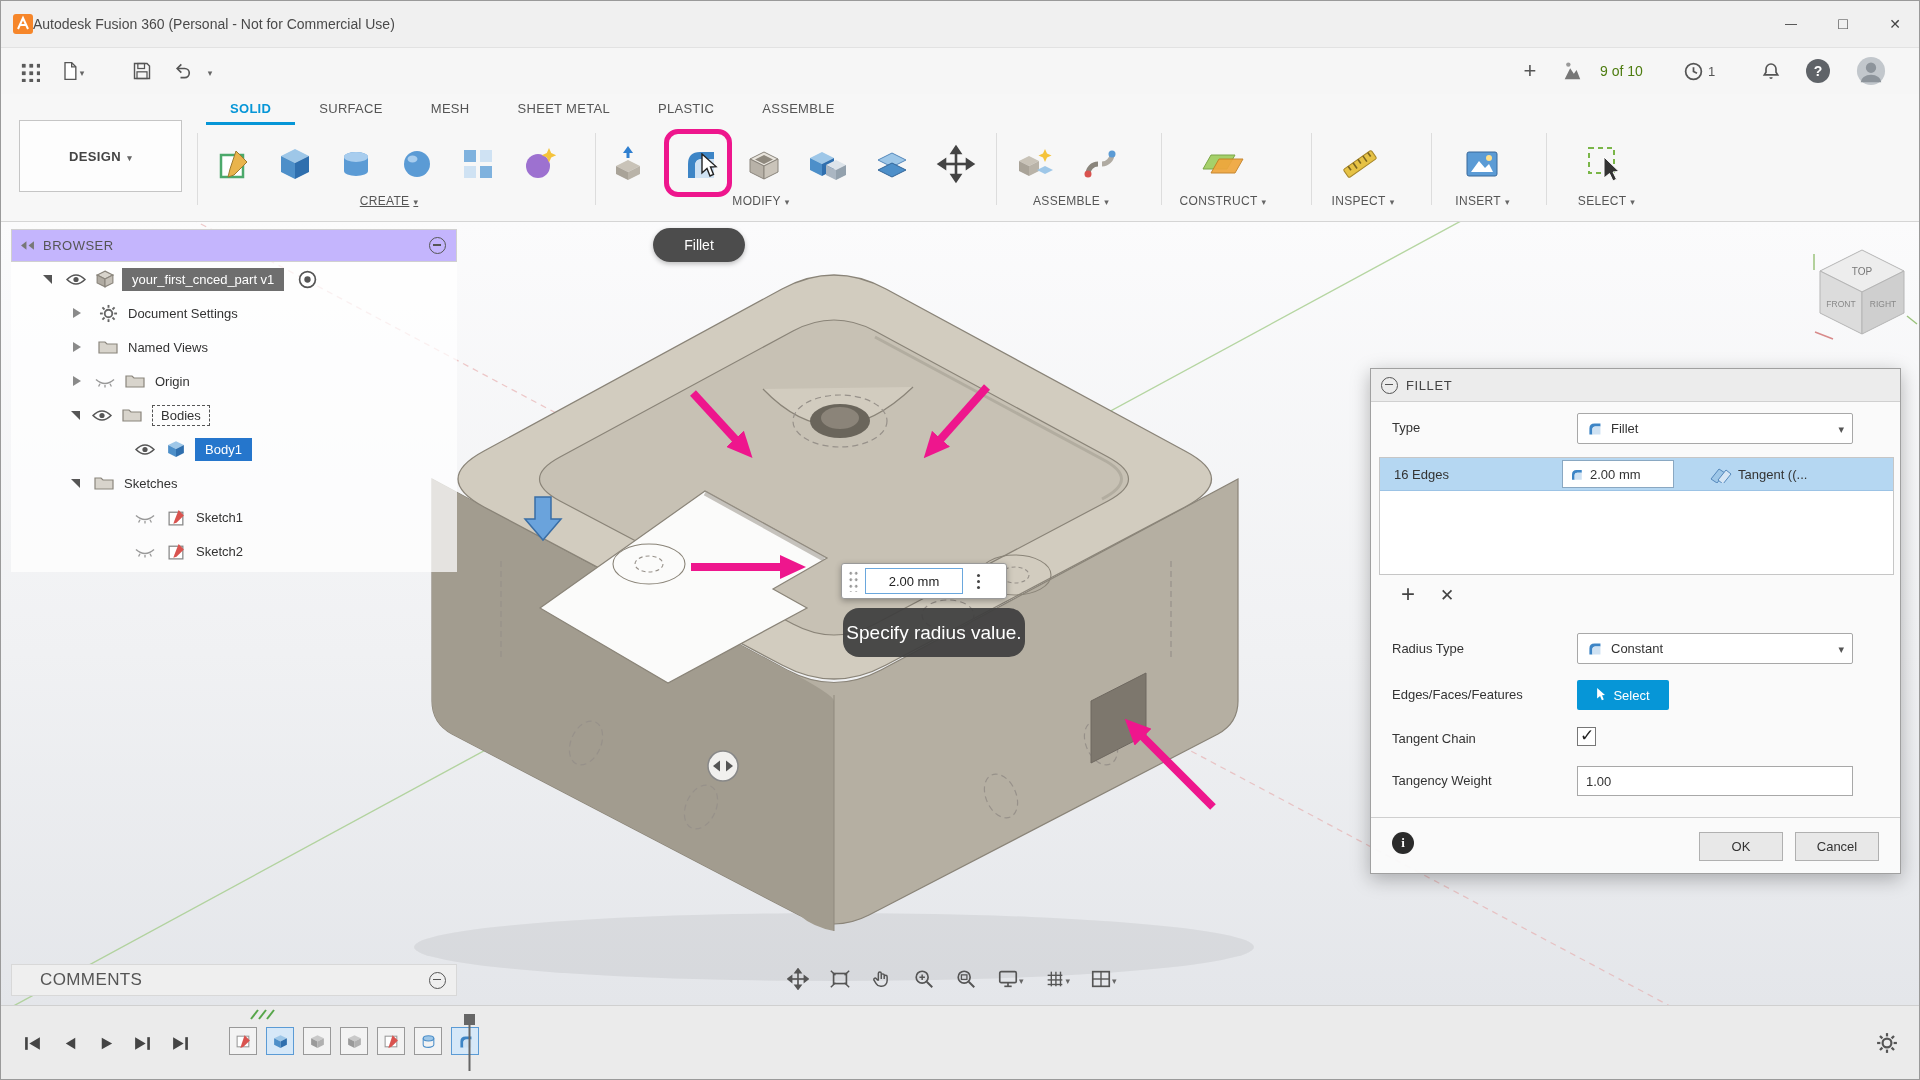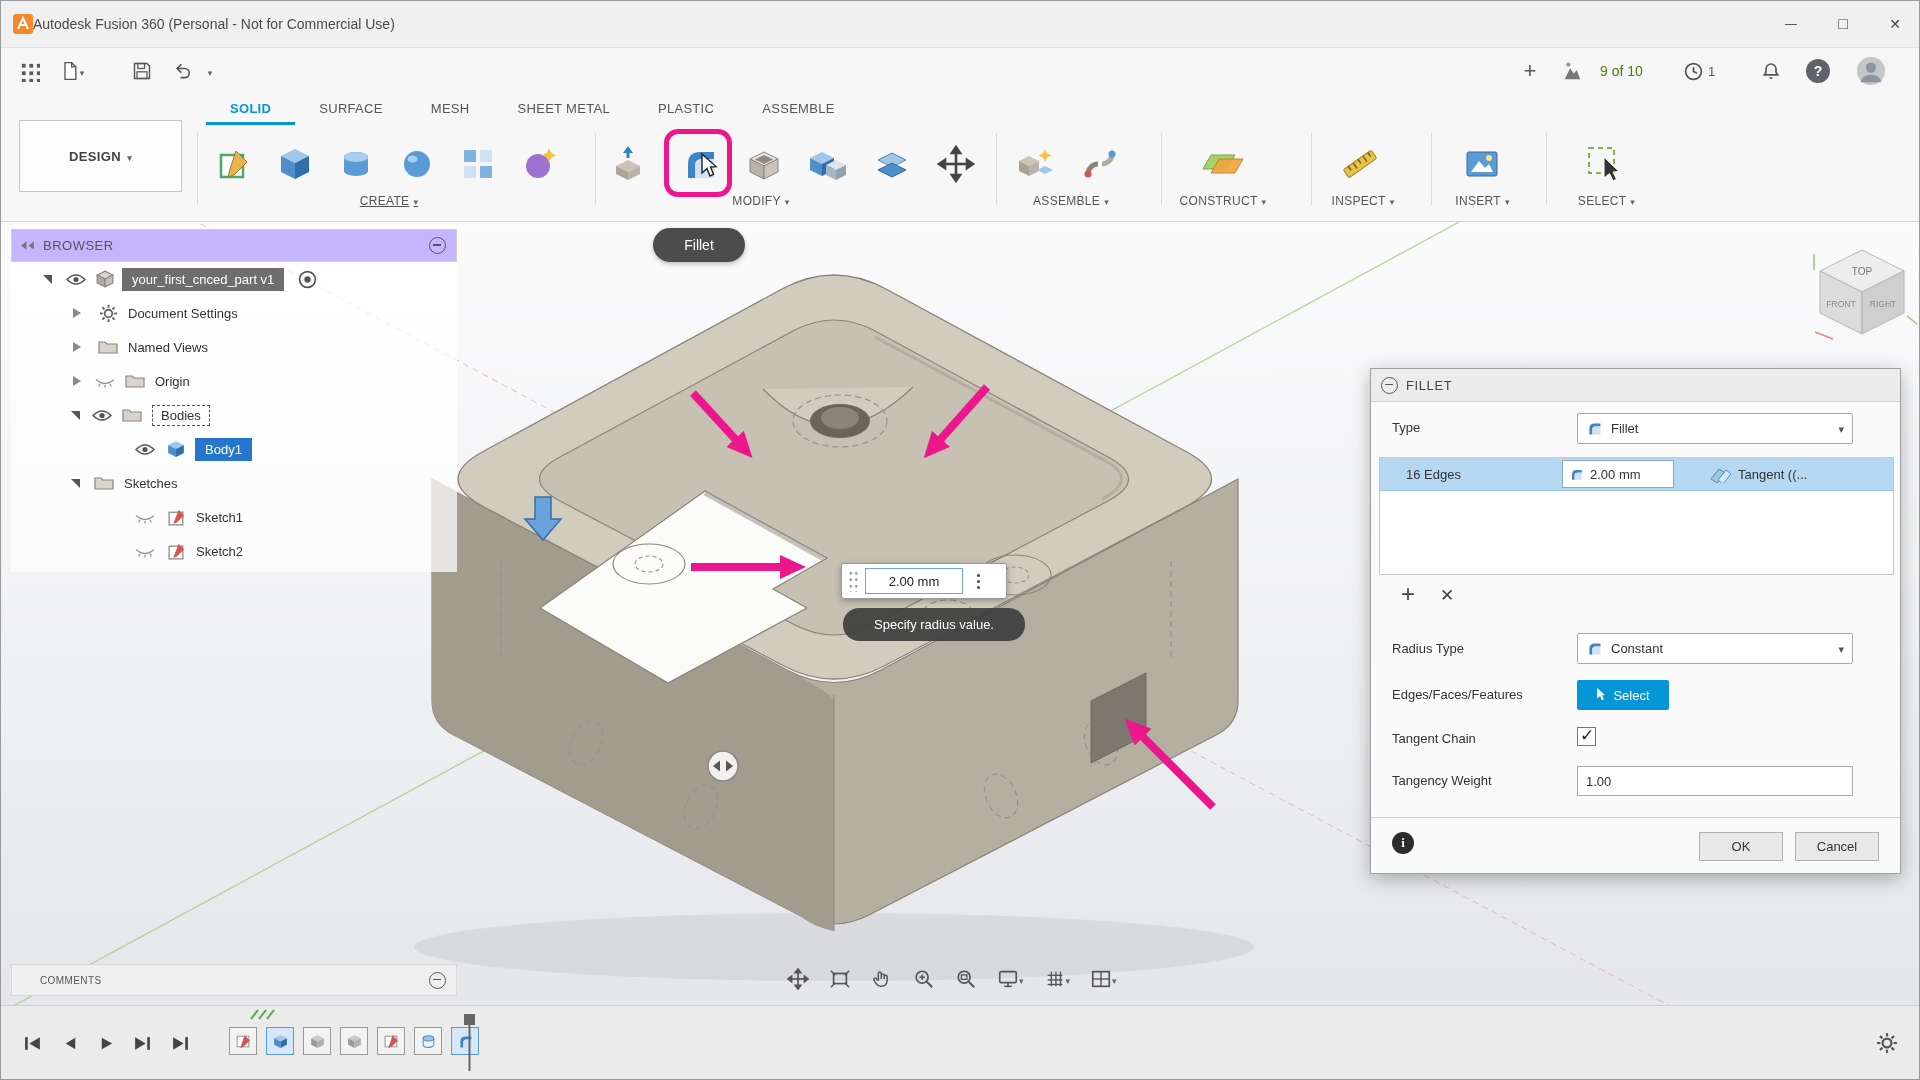--- a/index.html
+++ b/index.html
@@ -59,41 +59,41 @@
 .tri-c{width:0;height:0;border-left:8px solid #8a8a8a;border-top:5px solid transparent;border-bottom:5px solid transparent;}
 .tri-e{width:0;height:0;border-top:9px solid #555;border-left:9px solid transparent;}
 .chip-root{background:#6e6e6e;color:#fff;padding:4px 10px;font-size:13px;}
 .chip-blue{background:#2576cc;color:#fff;padding:4px 10px;font-size:13px;}
 .chip-dash{border:1.5px dashed #555;padding:2px 8px;}
 .collapse-dot{width:17px;height:17px;border:1.6px solid #555;border-radius:50%;position:relative;}
 .collapse-dot::after{content:"";position:absolute;left:3px;top:6.2px;width:7.5px;height:1.8px;background:#555;}
 
 
 #comments{position:absolute;left:10px;top:963px;width:446px;height:32px;background:#efefef;border:1px solid #d8d8d8;display:flex;align-items:center;z-index:5;}
-#comments .ctitle{font-size:10px;color:#555;letter-spacing:.4px;margin-left:28px;}
+#comments .ctitle{font-size:17px;color:#555;letter-spacing:.4px;margin-left:28px;}
 #navbar{position:absolute;left:786px;top:961px;height:34px;display:flex;align-items:center;gap:20px;z-index:5;}
 .navbtn{display:flex;align-items:center;justify-content:center;}
 .navbtn svg{width:22px;height:22px;}
 
 
 #radius-float{position:absolute;left:840px;top:562px;width:166px;height:36px;background:#fff;border:1px solid #9a9a9a;border-radius:3px;box-shadow:0 2px 6px rgba(0,0,0,.3);display:flex;align-items:center;z-index:6;padding:0 6px;}
 .grip{width:11px;height:22px;background:radial-gradient(#999 1.3px,transparent 1.5px);background-size:5.5px 6.5px;}
 #radius-float input{width:98px;height:26px;border:1px solid #6aa7dd;margin-left:6px;text-align:center;font-size:13px;color:#222;}
 .vdots{width:3px;height:3px;background:#444;border-radius:50%;box-shadow:0 6px 0 #444,0 -6px 0 #444;margin-left:14px;}
-#radius-tip{position:absolute;left:842px;top:607px;width:182px;height:33px;background:rgba(62,62,62,.93);border-radius:16px;color:#fff;font-size:13px;display:flex;align-items:center;justify-content:center;z-index:7;}
+#radius-tip{position:absolute;left:842px;top:607px;width:182px;height:49px;background:rgba(62,62,62,.93);border-radius:16px;color:#fff;font-size:19px;display:flex;align-items:center;justify-content:center;z-index:7;}
 
 
 #dlg{position:absolute;left:1369px;top:367px;width:531px;height:506px;background:rgba(250,250,250,.96);border:1px solid #a0a0a0;box-shadow:0 5px 18px rgba(0,0,0,.28);z-index:6;font-size:13px;color:#333;}
 #dlg-header{height:33px;background:#ececec;border-bottom:1px solid #d0d0d0;display:flex;align-items:center;padding-left:10px;}
 #dlg-header .dtitle{margin-left:8px;font-size:13px;color:#444;letter-spacing:.6px;}
 .dd{position:absolute;height:31px;background:#fff;border:1px solid #a8a8a8;border-radius:2px;display:flex;align-items:center;padding:0 8px;}
 .dd .ddcaret{margin-left:auto;}
 .ddcaret::after{content:"▾";font-size:11px;color:#555;}
 #dlg-list{position:absolute;left:8px;top:88px;width:515px;height:118px;background:#fff;border:1px solid #c6c6c6;}
-#edge-row{position:relative;height:33px;background:#b5d7f2;border-bottom:1px solid #9cc3e5;display:flex;align-items:center;padding-left:12px;}
+#edge-row{position:relative;height:33px;background:#b5d7f2;border-bottom:1px solid #9cc3e5;display:flex;align-items:center;}
 #edge-row .ecount{margin-left:14px;}
 #edge-radius-box{position:absolute;left:182px;top:2px;width:112px;height:28px;background:#fff;border:1px solid #8aa8c2;display:flex;align-items:center;padding:0 6px;}
 #edge-cont{position:absolute;left:330px;top:0;height:33px;display:flex;align-items:center;width:185px;overflow:hidden;white-space:nowrap;}
 .plusbtn2::after{content:"+";font-size:24px;color:#444;}
 .xbtn::after{content:"✕";font-size:17px;color:#444;}
 #select-btn{position:absolute;left:206px;top:311px;width:92px;height:30px;background:#0696d7;border-radius:2px;color:#fff;display:flex;align-items:center;justify-content:center;gap:6px;}
 .checkbox{position:absolute;left:206px;top:358px;width:19px;height:19px;border:1px solid #777;background:#fff;}
 .checkbox::after{content:"✓";position:absolute;left:2px;top:-3px;font-size:17px;color:#222;}
 #tw-input{position:absolute;left:206px;top:397px;width:276px;height:30px;border:1px solid #a8a8a8;background:#fff;padding-left:8px;font-size:13px;color:#333;}
 #dlg-footer{position:absolute;left:0;top:448px;width:529px;height:56px;border-top:1px solid #cfcfcf;}

